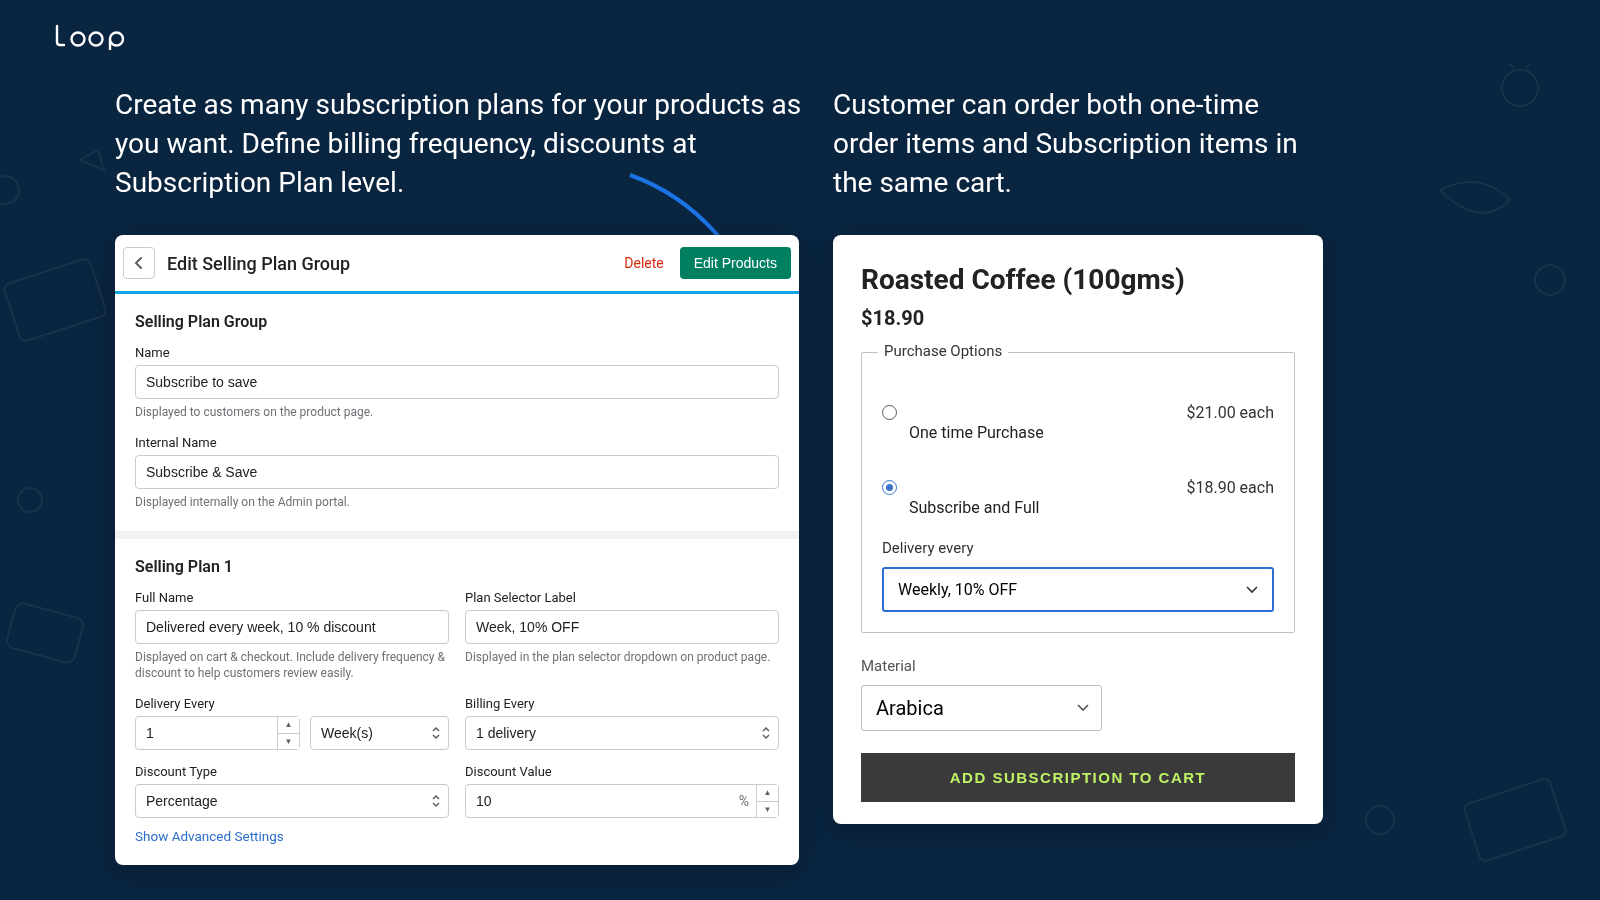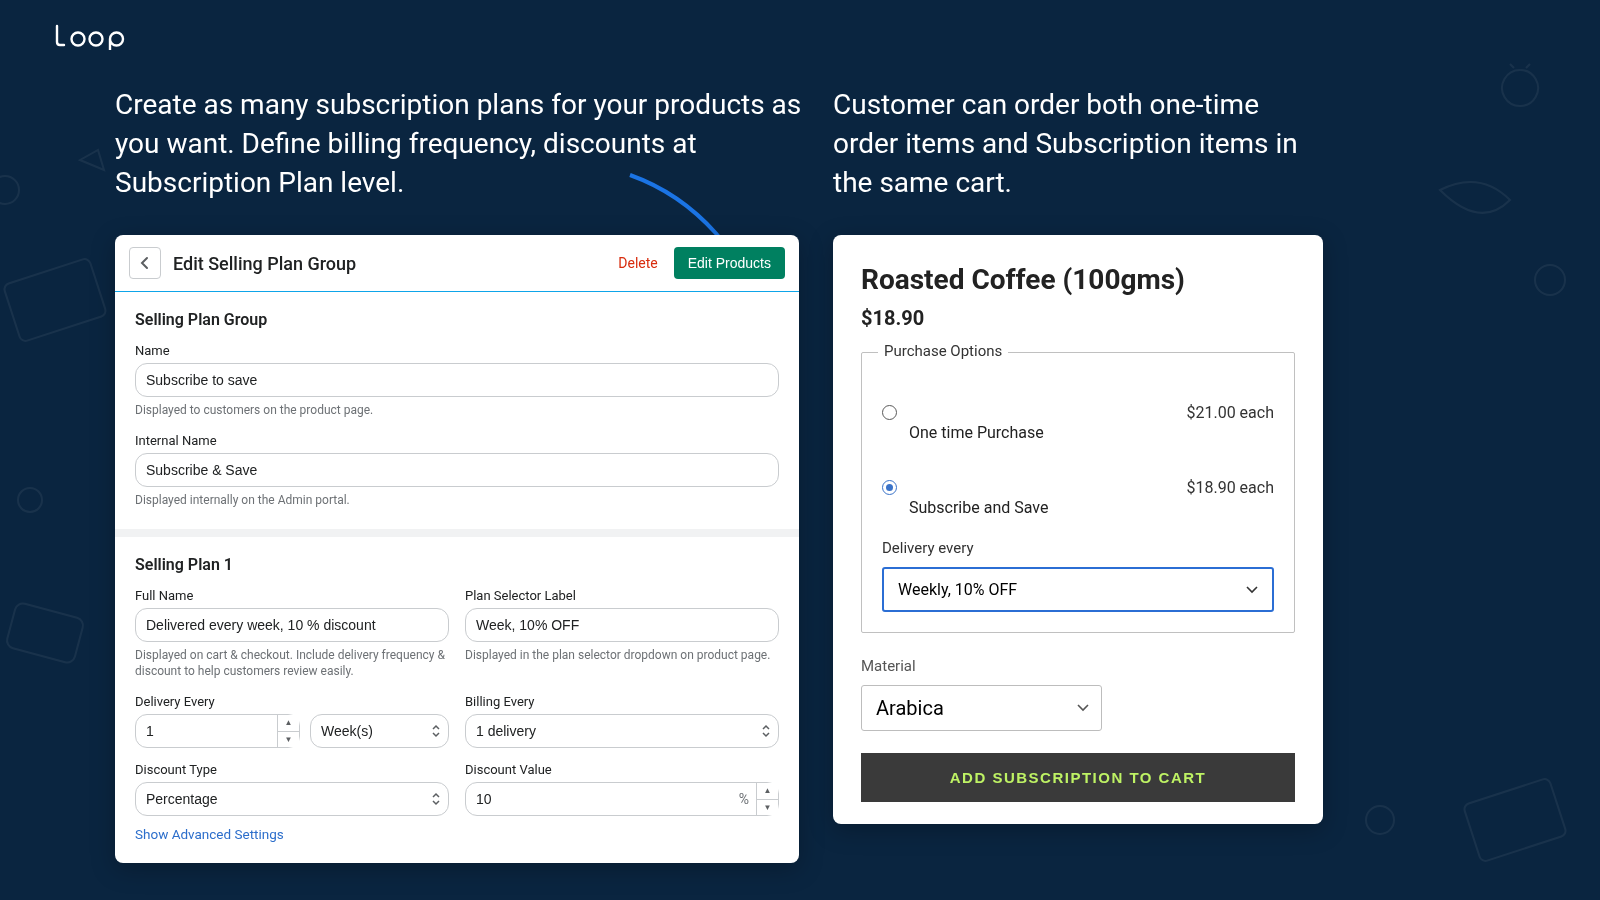--- a/index.html
+++ b/index.html
@@ -6,31 +6,31 @@
 body{font-family:-apple-system,BlinkMacSystemFont,"Segoe UI",Roboto,Helvetica,Arial,sans-serif;background:#0a2540;width:1600px;height:900px;overflow:hidden;position:relative;}
 .logo{position:absolute;top:22px;left:54px;color:#fff;font-size:28px;font-weight:300;letter-spacing:2px;}
 .logo svg{display:block;}
 .headline{position:absolute;color:#fff;font-size:28px;font-weight:400;line-height:1.4;}
 .hl-left{top:85px;left:115px;width:700px;}
 .hl-right{top:85px;left:833px;width:480px;}
 .arrow-curve{position:absolute;top:165px;left:620px;pointer-events:none;}
 .panel{background:#fff;border-radius:8px;box-shadow:0 6px 24px rgba(0,0,0,.25);position:absolute;}
 .panel-left{top:235px;left:115px;width:684px;}
 .panel-right{top:235px;left:833px;width:490px;padding:28px 28px 22px 28px;}
-.plh{display:flex;align-items:center;padding:12px 14px;border-bottom:1px solid #0ea5e9;}
+.plh{display:flex;align-items:center;padding:12px 8px;border-bottom:3px solid #0ea5e9;}
 .back{width:32px;height:32px;border:1px solid #c9cccf;border-radius:4px;background:#fff;display:flex;align-items:center;justify-content:center;cursor:pointer;}
 .plh-title{margin-left:12px;font-size:18px;font-weight:500;color:#202223;}
 .plh-actions{margin-left:auto;display:flex;gap:10px;}
 .link-danger{color:#d82c0d;font-size:14px;font-weight:400;cursor:pointer;padding:8px 6px;}
 .btn-primary{background:#008060;color:#fff;border:none;border-radius:4px;padding:8px 14px;font-size:14px;font-weight:500;cursor:pointer;}
 .section{padding:18px 20px 20px 20px;}
 .section+.section{border-top:8px solid #f1f2f3;}
 .sect-title{font-size:16px;font-weight:600;color:#202223;margin-bottom:14px;}
 .flabel{font-size:13px;color:#202223;margin-bottom:5px;display:block;}
-.input{width:100%;border:1px solid #c9cccf;border-radius:12px;padding:8px 10px;font-size:14px;color:#202223;background:#fff;}
+.input{width:100%;border:1px solid #c9cccf;border-radius:4px;padding:8px 10px;font-size:14px;color:#202223;background:#fff;}
 .help{font-size:12px;color:#6d7175;margin-top:5px;line-height:1.4;}
 .row2{display:flex;gap:16px;}
 .col{flex:1;}
 .fgroup{margin-bottom:14px;}
 .fgroup.last{margin-bottom:0;}
 .drow{display:flex;gap:10px;}
 .stepper{position:relative;width:165px;}
 .stepper .input{padding-right:28px;}
 .stepper-btns{position:absolute;right:1px;top:1px;bottom:1px;width:22px;display:flex;flex-direction:column;border-left:1px solid #c9cccf;}
 .stepbtn{flex:1;background:#fff;border:none;border-bottom:1px solid #c9cccf;cursor:pointer;display:flex;align-items:center;justify-content:center;font-size:8px;color:#5c5f62;}
@@ -237,21 +237,21 @@
       <div class="radio-left">
         <span class="radio"></span>
         <span class="radio-lbl">One time Purchase</span>
       </div>
       <span class="radio-price">$21.00 each</span>
     </div>
 
     <div class="radio-row">
       <div class="radio-left">
         <span class="radio checked"></span>
-        <span class="radio-lbl">Subscribe and Save</span>
+        <span class="radio-lbl">Subscribe and Full</span>
       </div>
       <span class="radio-price">$18.90 each</span>
     </div>
 
     <div class="de-label">Delivery every</div>
     <div class="de-select">
       <span>Weekly, 10% OFF</span>
       <svg class="caret" width="12" height="8">
           <path d="M1 1 L6 6 L11 1" stroke="#333" stroke-width="1.6" fill="none"></path>
         </svg>

